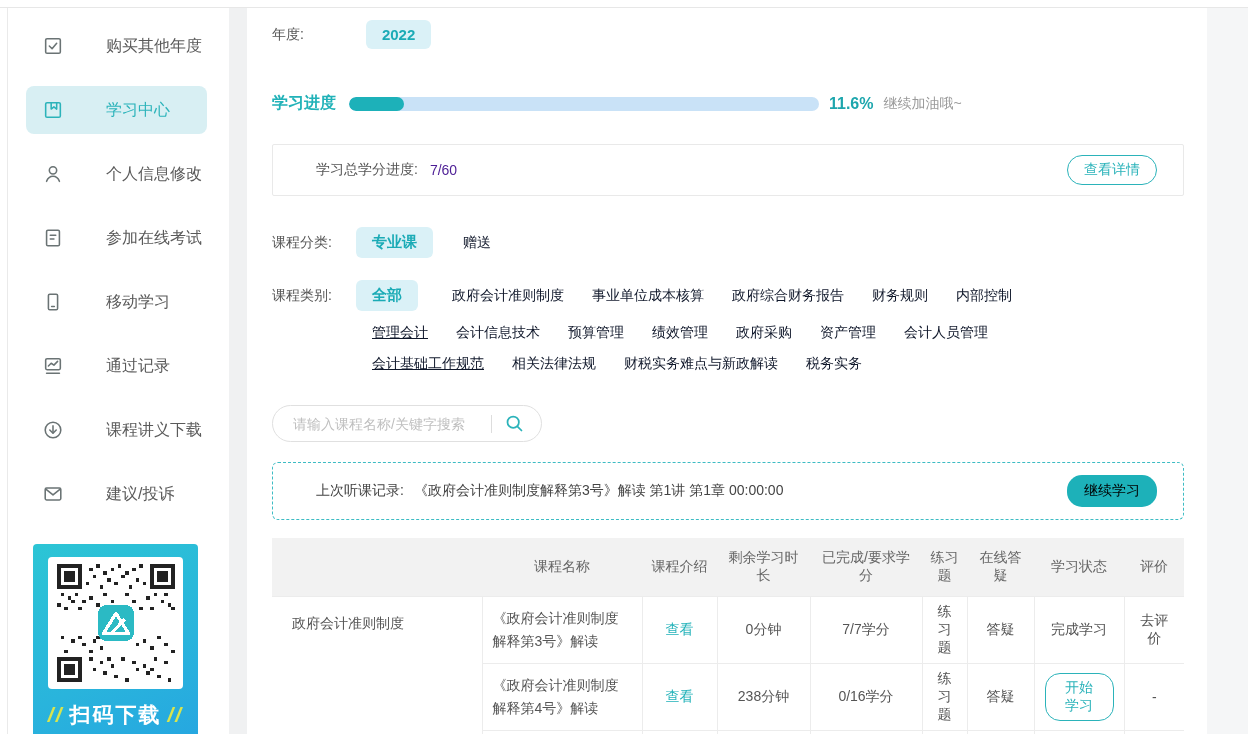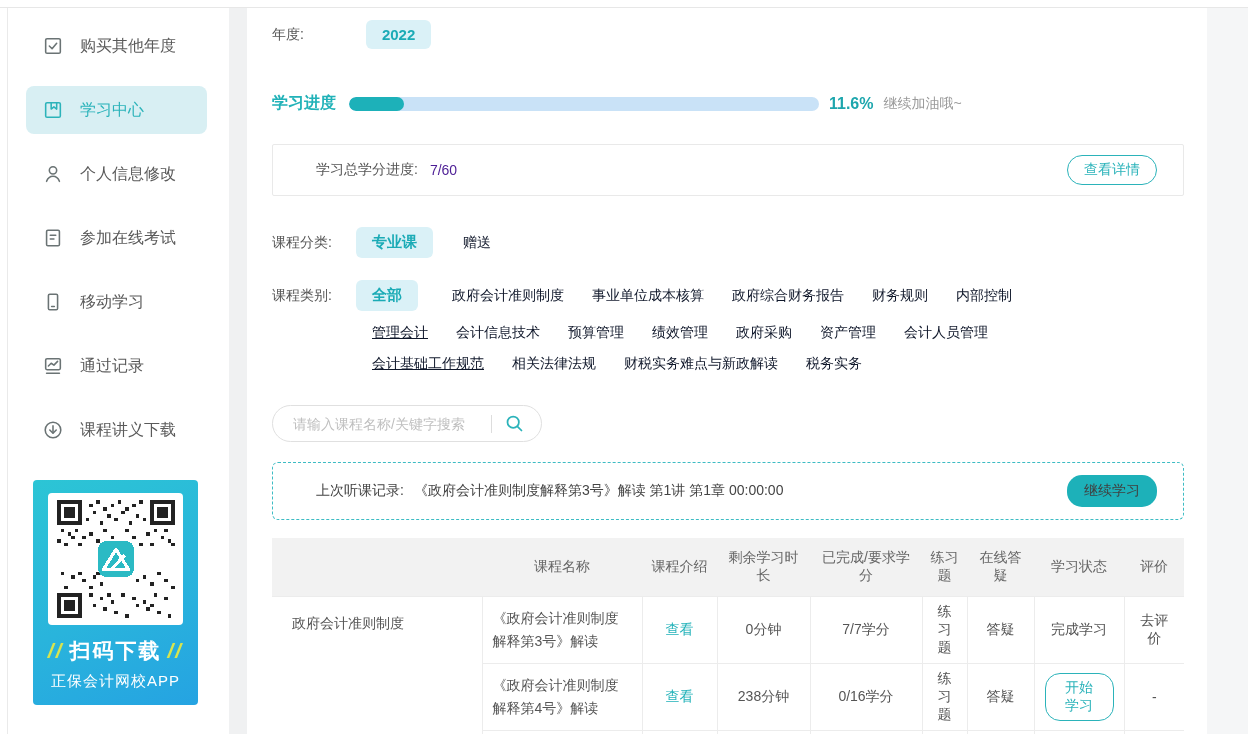--- a/index.html
+++ b/index.html
@@ -3,21 +3,21 @@
 <meta charset="utf-8">
 <style>
   * { margin:0; padding:0; box-sizing:border-box; }
   html,body { width:1248px; height:734px; overflow:hidden; background:#fff;
     font-family:"Liberation Sans","DejaVu Sans",sans-serif; font-size:14px; color:#555; }
   .topbar { height:8px; background:#fff; border-bottom:1px solid #e7e7e7; }
   .page { display:flex; height:726px; }
 
   
   .sidebar { width:222px; background:#fff; border-left:1px solid #eaeaea; margin-left:7px; padding-top:14px; flex:none; }
-  .side-item { display:flex; align-items:center; height:48px; margin:0 22px 16px 18px; padding-left:16px; border-radius:8px; cursor:pointer; color:#5a5a5a; font-size:16px; }
+  .side-item { display:flex; align-items:center; height:48px; margin:0 22px 16px 18px; padding-left:16px; border-radius:8px; cursor:pointer; color:#5a5a5a; font-size:16px;gap:26px; }
   .side-item .ic { width:22px; height:22px; margin-right:16px; flex:none; display:flex; align-items:center; justify-content:center; }
   .side-item .ic svg { stroke:#6a7374; }
   .side-item.active { background:#d8eff3; color:#2bb3ba; }
   .side-item.active .ic svg { stroke:#2bb3ba; }
   .qr-card { width:165px; margin:26px 0 0 25px; border-radius:4px; padding:13px 0 14px;
     background:linear-gradient(155deg,#2cc5d5 0%,#29b4dc 55%,#25a3e2 100%); text-align:center; }
   .qr-box { width:135px; height:132px; background:#fff; border-radius:4px; margin:0 auto; display:flex; align-items:center; justify-content:center; }
   .qr-box svg { width:118px; height:118px; }
   .qr-line1 { color:#fff; font-weight:bold; font-size:21px; margin-top:12px; letter-spacing:2px; }
   .qr-line1 .sl { color:#d9e54d; font-style:italic; font-weight:bold; margin:0 6px; }
@@ -60,21 +60,21 @@
   .type-row.indent { padding-left:100px; margin-bottom:13px; }
   .type-row.indent .plain-opt:first-child { margin-left:0;text-decoration:underline; }
 
   .search-pill { width:270px; height:37px; border:1px solid #e0e0e0; border-radius:19px; display:flex; align-items:center; padding:0 16px 0 20px; margin-top:32px; }
   .search-pill input { border:none; outline:none; flex:1; font-size:14px; color:#555; font-family:inherit; background:transparent; }
   .search-pill input::placeholder { color:#bfbfbf; }
   .search-div { width:1px; height:18px; background:#ddd; margin:0 12px; }
 
   .record-box { width:912px; height:58px; border:1px dashed #3dbcc4; border-radius:6px; margin-top:20px; display:flex; align-items:center; padding:0 26px 0 43px; background:#fff; }
   .record-text { color:#444; }
-  .btn-solid { margin-left:auto; background:#1db1b9; border:none; color:#404040; border-radius:15px; padding:7px 17px; font-size:14px; cursor:pointer; }
+  .btn-solid { margin-left:auto; background:#1db1b9; border:none; color:#000000; border-radius:15px; padding:7px 17px; font-size:14px; cursor:pointer; }
 
   
   table.course { width:912px; border-collapse:collapse; margin-top:18px; table-layout:fixed; }
   table.course th { background:#f2f2f2; color:#666; font-weight:normal; font-size:14px; height:58px; padding:4px 6px; }
   table.course td { border:1px solid #ececec; height:59px; padding:6px 10px; text-align:center; color:#555; background:#fff; }
   table.course td.cat { text-align:left; vertical-align:top; padding:18px 10px 0 20px; border-left:none; }
   table.course td.name { text-align:left; line-height:1.6; }
   table.course tr.partial td { border-bottom:none; height:40px; }
   td .link { color:#22b2b9; cursor:pointer; }
   .status-pill { display:inline-block; border:1px solid #2bb3ba; color:#2bb3ba; border-radius:15px; padding:5px 13px; cursor:pointer; }
@@ -156,20 +156,29 @@
       <span class="ic">
         <svg width="22" height="22" viewBox="0 0 24 24" fill="none" stroke-width="1.7" stroke-linecap="round" stroke-linejoin="round">
           <circle cx="12" cy="12" r="8.5"></circle>
             <line x1="12" y1="7.5" x2="12" y2="15"></line>
             <polyline points="8.5,12 12,15.5 15.5,12"></polyline>
         </svg>
       </span>
       <span>课程讲义下载</span>
     </div>
 
+    <div class="side-item">
+      <span class="ic">
+        <svg width="22" height="22" viewBox="0 0 24 24" fill="none" stroke-width="1.7" stroke-linecap="round" stroke-linejoin="round">
+          <rect x="3.5" y="5.5" width="17" height="13" rx="1.5"></rect>
+            <polyline points="4.5,7 12,13 19.5,7"></polyline>
+        </svg>
+      </span>
+      <span>建议/投诉</span>
+    </div>
 
     <div class="qr-card">
       <div class="qr-box">
         <svg viewBox="0 0 33 33" shape-rendering="crispEdges">
           <g fill="#222">
             <rect x="0" y="0" width="7" height="7"></rect>
               <rect x="26" y="0" width="7" height="7"></rect>
               <rect x="0" y="26" width="7" height="7"></rect>
           </g>
           <g fill="#fff">

